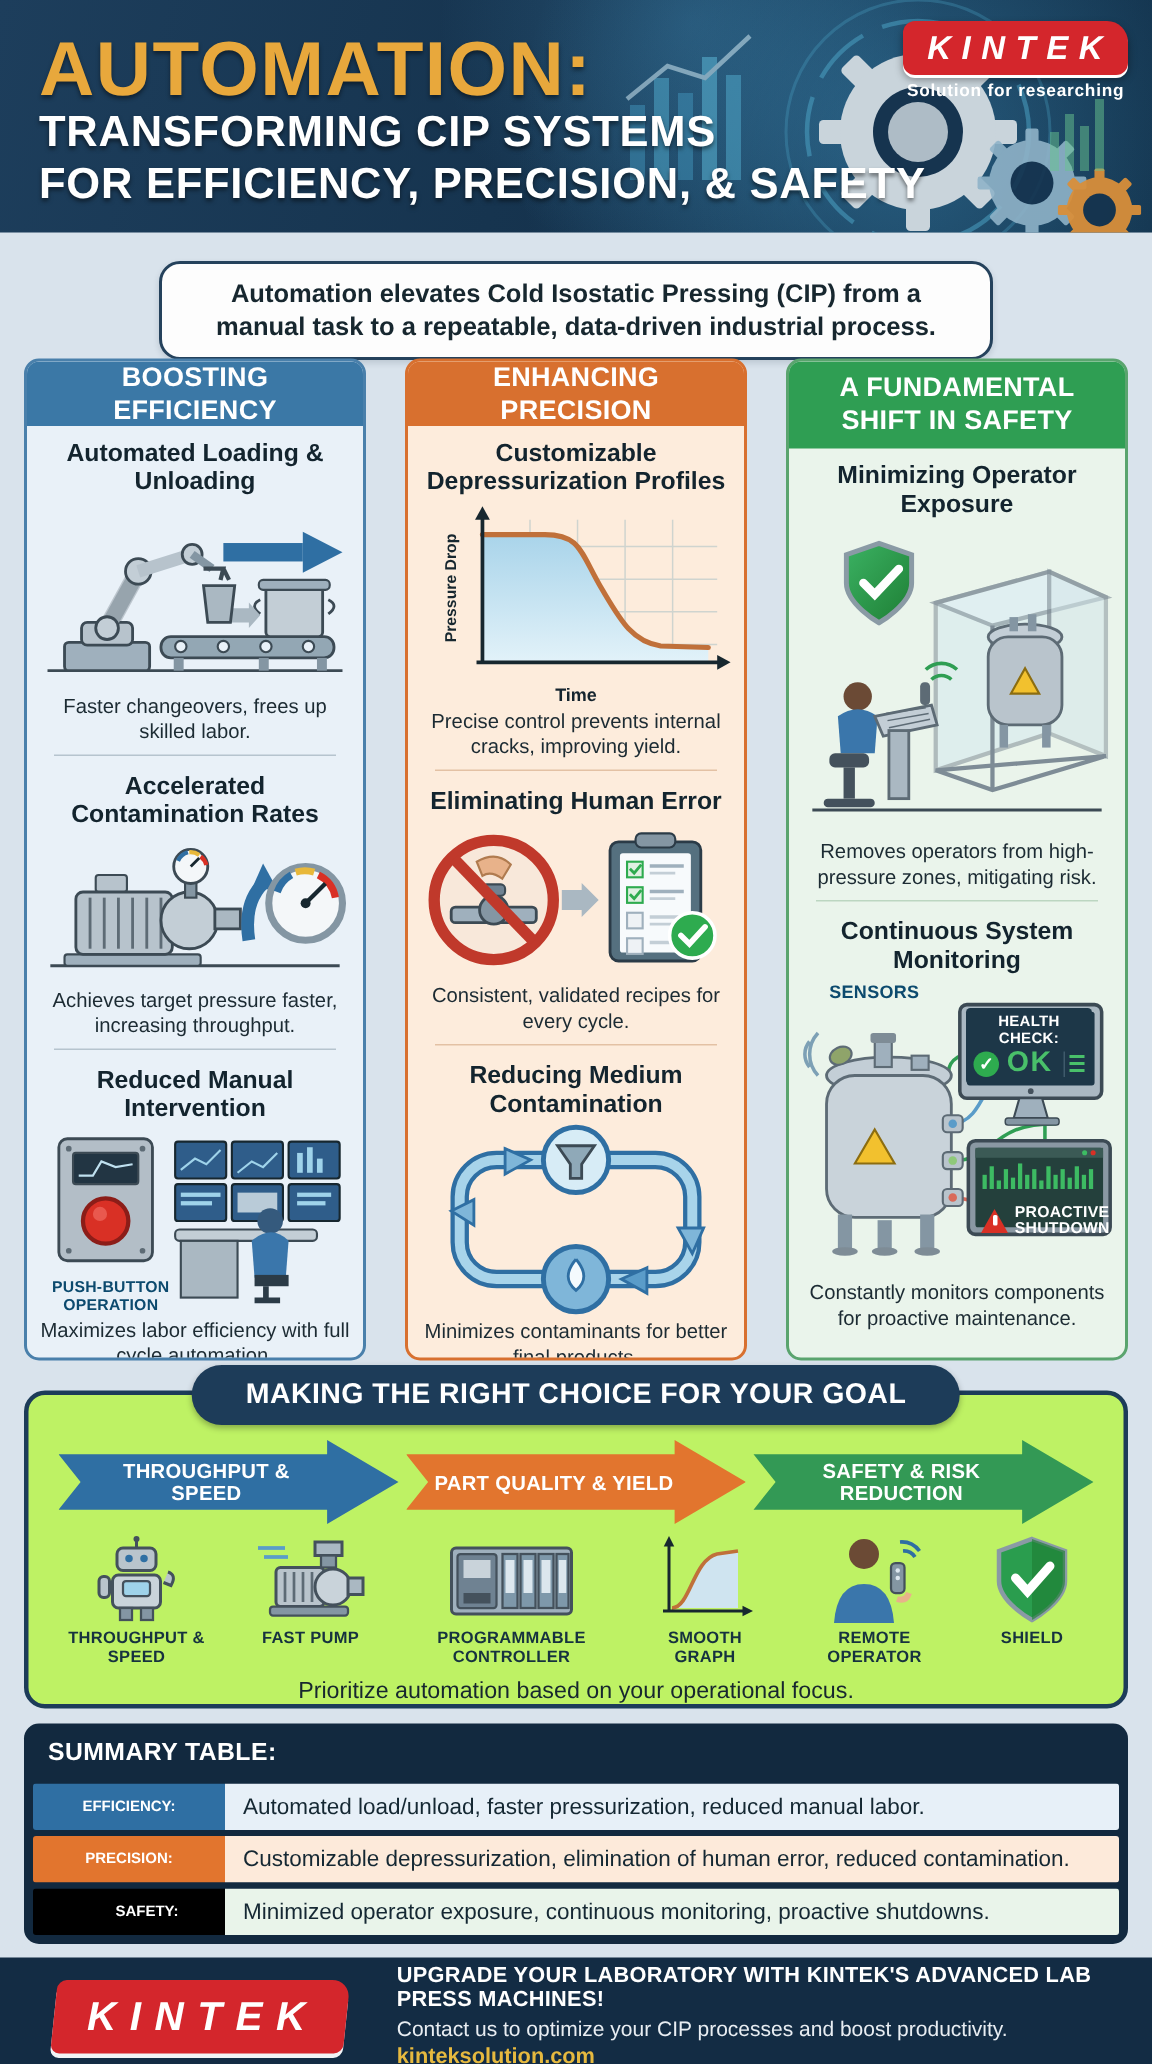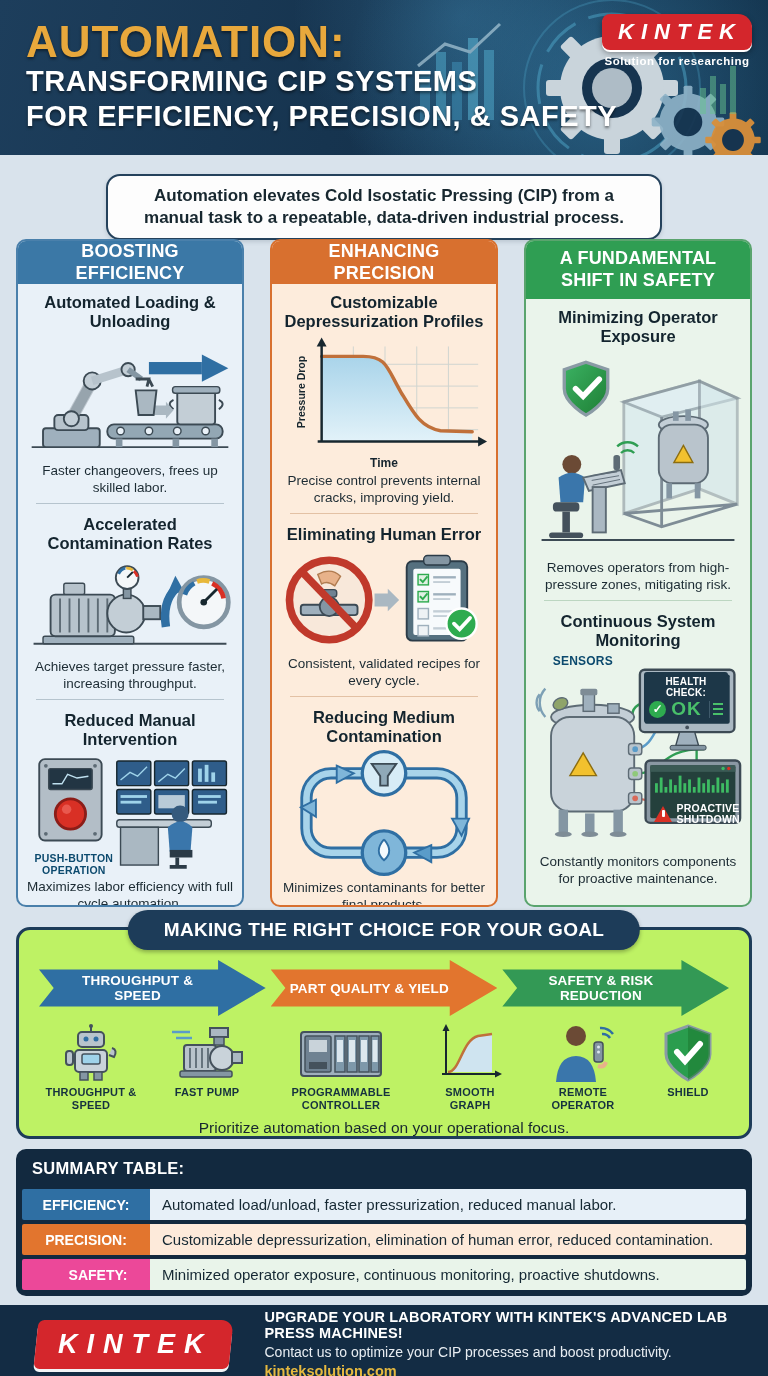--- a/index.html
+++ b/index.html
@@ -14,21 +14,21 @@
   .hero {
     position: relative; height: 155px; overflow: hidden;
     background:
       radial-gradient(circle at 78% 60%, rgba(74,170,220,.38), transparent 42%),
       radial-gradient(circle at 60% 10%, rgba(90,180,230,.22), transparent 35%),
       linear-gradient(105deg, #1d3e5c 0%, #16344f 45%, #0f2a42 100%);
   }
   .hero-art { position: absolute; inset: 0; }
   .hero-text { position: relative; padding: 20px 0 0 26px; z-index: 2; }
   .hero-title-accent {
-    font-size: 44px; font-weight: bold; letter-spacing: 1px;
+    font-size: 51px; font-weight: bold; letter-spacing: 1px;
     color: #e8a83c; text-shadow: 0 2px 3px rgba(0,0,0,.45); line-height: 1.0;
   }
   .hero-title-line {
     font-size: 29px; font-weight: bold; color: #fff; letter-spacing: .5px;
     text-shadow: 0 2px 3px rgba(0,0,0,.5); line-height: 1.2;
   }
   .brandbox { position: absolute; top: 14px; right: 16px; text-align: center; z-index: 3; }
   .brand-chip {
     display: inline-block; background: #d4262c; color: #fff;
     font-weight: bold; font-style: italic; font-size: 22px; letter-spacing: 7px;
@@ -113,25 +113,25 @@
   .arrow-blue { background: #2f6fa3; } .arrow-orange { background: #e2752e; } .arrow-green { background: #339955; }
   .icon-row { display: flex; align-items: flex-start; justify-content: space-between; padding: 8px 26px 0; }
   .icon-item { display: flex; flex-direction: column; align-items: center; }
   .icon-item svg { height: 58px; display: block; }
   .icon-label { margin-top: 4px; font-size: 11px; font-weight: bold; text-align: center; color: #16323f; line-height: 1.15; letter-spacing: .2px; }
   .choice-footnote { text-align: center; font-size: 15.5px; font-weight: 500; color: #17272f; margin-top: 8px; }
   
   .summary { margin: 10px 16px 0; background: #12293f; border-radius: 10px; padding: 6px; }
   .summary-title { color: #fff; font-weight: bold; font-size: 16.5px; padding: 4px 10px 7px; letter-spacing: .3px; }
   .summary-row { display: flex; margin-top: 4px; border-radius: 2px; overflow: hidden; }
-  .summary-label { width: 128px; display: flex; align-items: center; justify-content: center; color: #fff; font-weight: bold; font-size: 14px; padding: 6px 4px; }
+  .summary-label { width: 128px; display: flex; align-items: center; justify-content: center; color: #fff; font-weight: bold; font-size: 10px; padding: 6px 4px; }
   .summary-value { flex: 1; font-size: 15px; font-weight: 500; color: #152833; padding: 7px 12px; display: flex; align-items: center; }
   .row-eff .summary-label { background: #2f6fa3; } .row-eff .summary-value { background: #e7f0f8; }
   .row-pre .summary-label { background: #e2752e; } .row-pre .summary-value { background: #fdeada; }
-  .row-saf .summary-label { background: #ec4899; padding-left: 28px; } .row-saf .summary-value { background: #e9f4ea; }
+  .row-saf .summary-label { background: #000000; padding-left: 28px; } .row-saf .summary-value { background: #e9f4ea; }
   
   .footer { margin-top: 9px; height: 78px; background: #132c44; display: flex; align-items: center; padding: 0 20px 0 36px; }
   .footer-logo { position: relative; background: #d4262c; transform: skewX(-6deg); padding: 9px 18px 9px 22px; border-radius: 6px 12px 6px 6px; box-shadow: 0 3px 0 #f2f4f6; }
   .footer-logo span { display: block; transform: skewX(6deg); color: #fff; font-weight: bold; font-style: italic; font-size: 27px; letter-spacing: 9px; }
   .footer-text { margin-left: 34px; }
   .footer-line1 { color: #fff; font-weight: bold; font-size: 14.5px; letter-spacing: .2px; }
   .footer-line2 { color: #e8edf2; font-size: 14px; margin-top: 3px; }
   .footer-url { color: #e6b93f; font-weight: bold; font-size: 14.5px; margin-top: 3px; }
 </style>
 </head>

